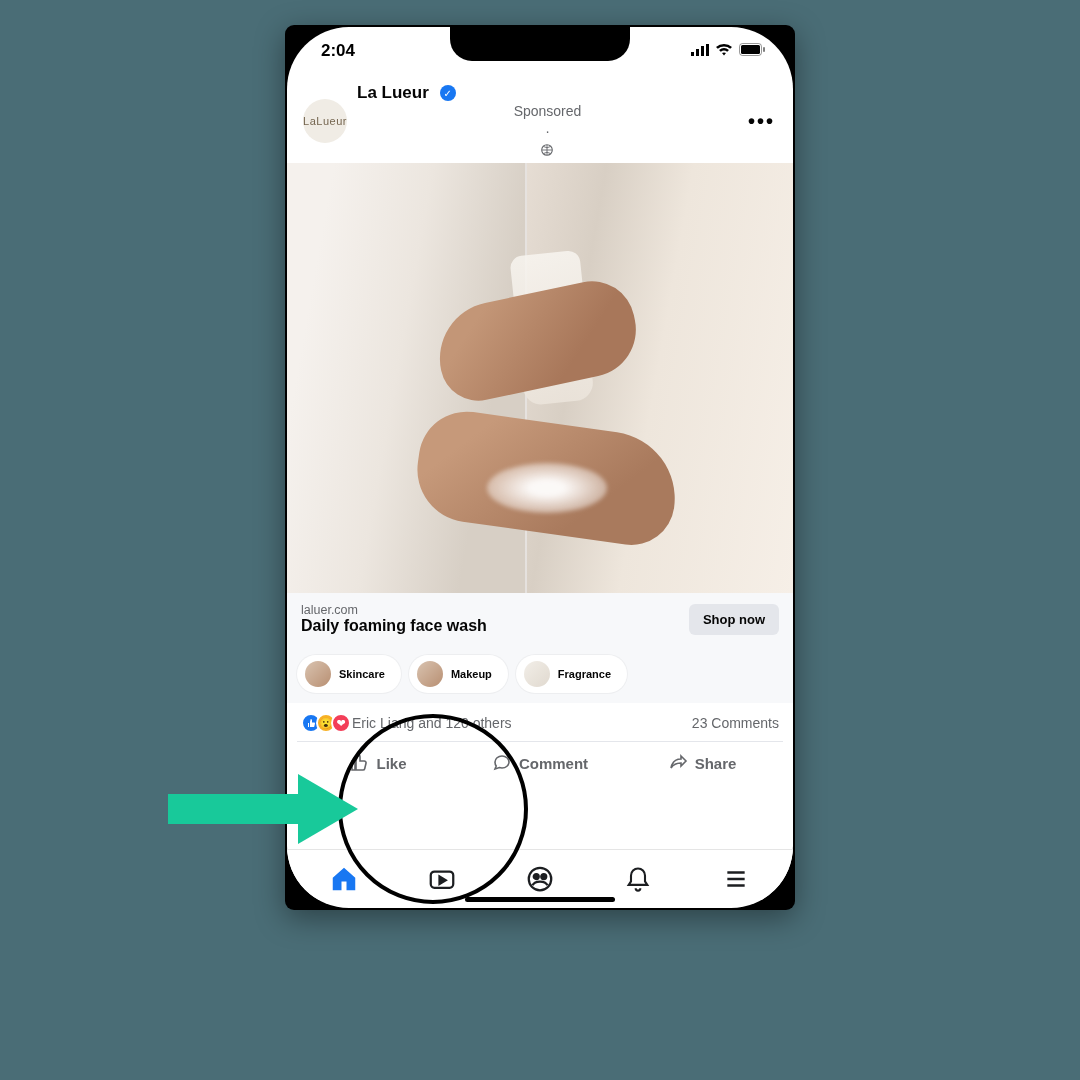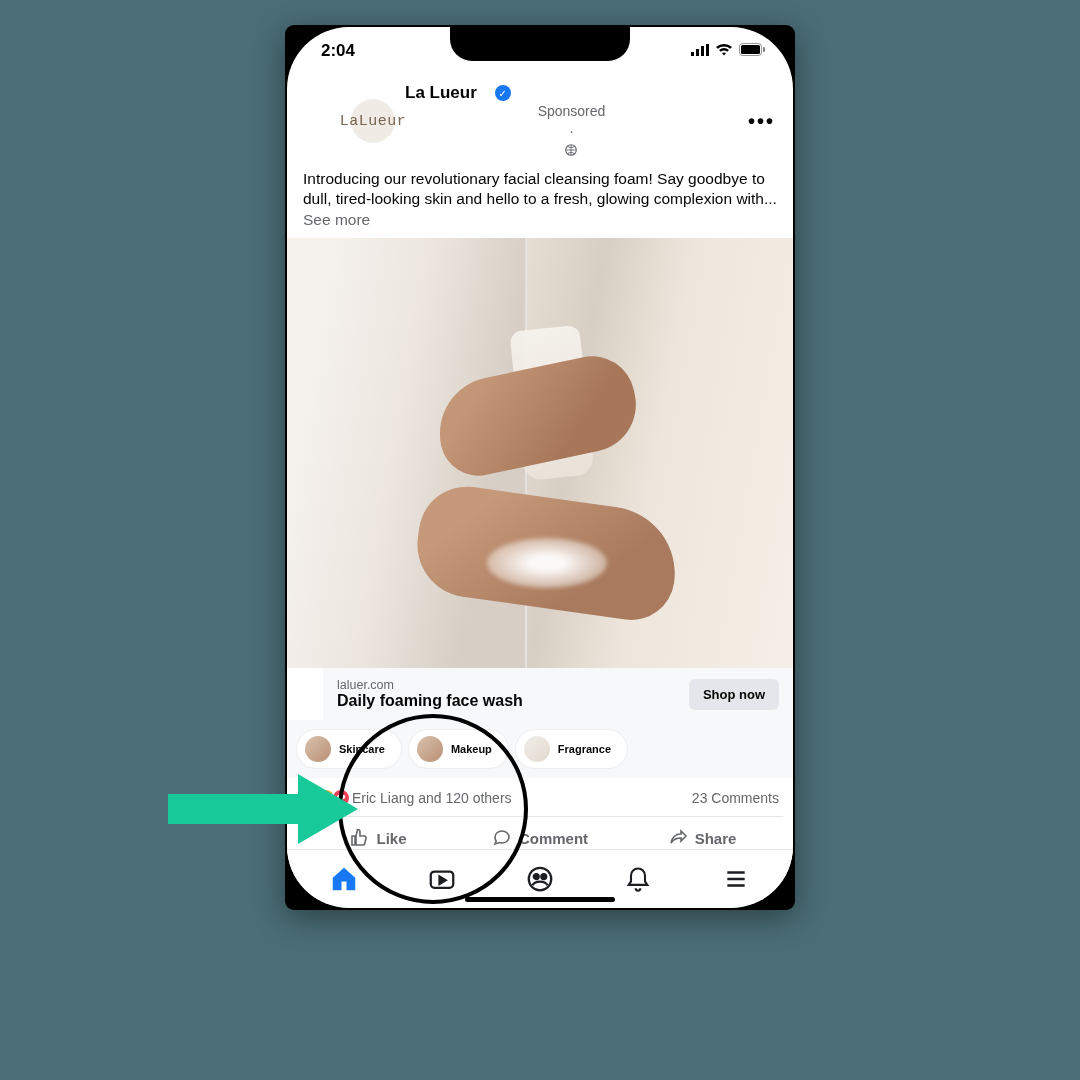--- a/index.html
+++ b/index.html
@@ -68,28 +68,27 @@
     gap: 10px;
   }
   .avatar {
     width: 44px;
     height: 44px;
     border-radius: 50%;
     background: #f0ece5;
     display: flex;
     align-items: center;
     justify-content: center;
-    font-size: 15px;
+    font-size: 11px;
     color: #756650;
-    font-family: Liberation Mono, monospace;
+    font-family: Liberation Sans, sans-serif;
     letter-spacing: 0.5px;
-    margin-left: 48px;
   }
   .post-header-text { flex: 1; }
-  .page-name-row { display: flex; align-items: center; gap: 18px; }
+  .page-name-row { display: flex; align-items: center; gap: 11px; }
   .page-name { font-weight: 700; font-size: 17px; color: #050505; }
   .verified {
     width: 16px; height: 16px;
     background: #1877f2;
     border-radius: 50%;
     display: inline-flex; align-items: center; justify-content: center;
     color: #fff; font-size: 10px;
   }
   .sponsored-row { display:flex; align-items:center; gap:4px; font-size: 14px; color: #65676b; flex-direction: column; }
   .more-dots { font-size: 20px; color: #050505; letter-spacing: 2px; font-weight: 700; }
@@ -142,21 +141,20 @@
     filter: blur(2px);
   }
 
   
   .cta-card {
     background: #f7f8fa;
     padding: 10px 14px;
     display: flex;
     align-items: center;
     justify-content: space-between;
-    margin-left: 36px;
   }
   .cta-left { display:flex; flex-direction:column; }
   .cta-domain { font-size: 12.5px; color: #65676b; text-transform: lowercase; }
   .cta-title { font-size: 16px; font-weight: 600; color: #050505; }
   .cta-button {
     padding: 8px 14px;
     background: #e4e6eb;
     border-radius: 6px;
     font-weight: 700;
     font-size: 13px;
@@ -323,23 +321,20 @@
             <svg width="12" height="12" viewBox="0 0 12 12">
                 <circle cx="6" cy="6" r="5.3" fill="none" stroke="#65676b" stroke-width="1.1"></circle>
                 <path d="M1 6 H11 M6 1 V11 M2.5 2.5 Q6 5 9.5 2.5 M2.5 9.5 Q6 7 9.5 9.5" stroke="#65676b" stroke-width="0.9" fill="none"></path>
               </svg>
           </span>
         </div>
       </div>
       <div class="more-dots">•••</div>
     </div>
 
-    <div class="post-body">
-      <span>Introducing our revolutionary facial cleansing foam! Say goodbye to dull, tired-looking skin and hello to a fresh, glowing complexion with... </span><span class="see-more">See more</span>
-    </div>
 
     <div class="post-image">
       <div class="sleeve"></div>
       <div class="foam-bottle"></div>
       <div class="hand-upper"></div>
       <div class="hand-lower"></div>
       <div class="foam"></div>
     </div>
 
     <div class="cta-card">

